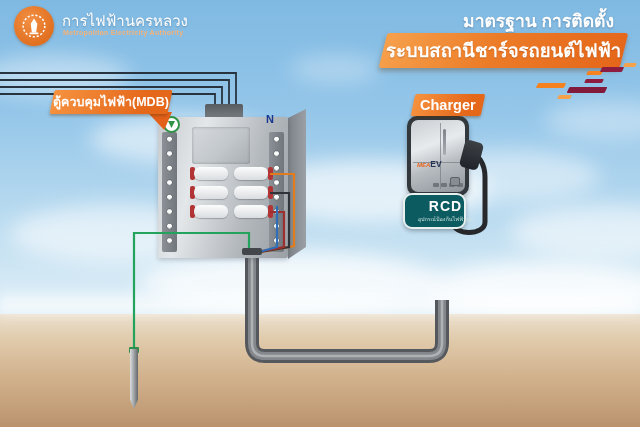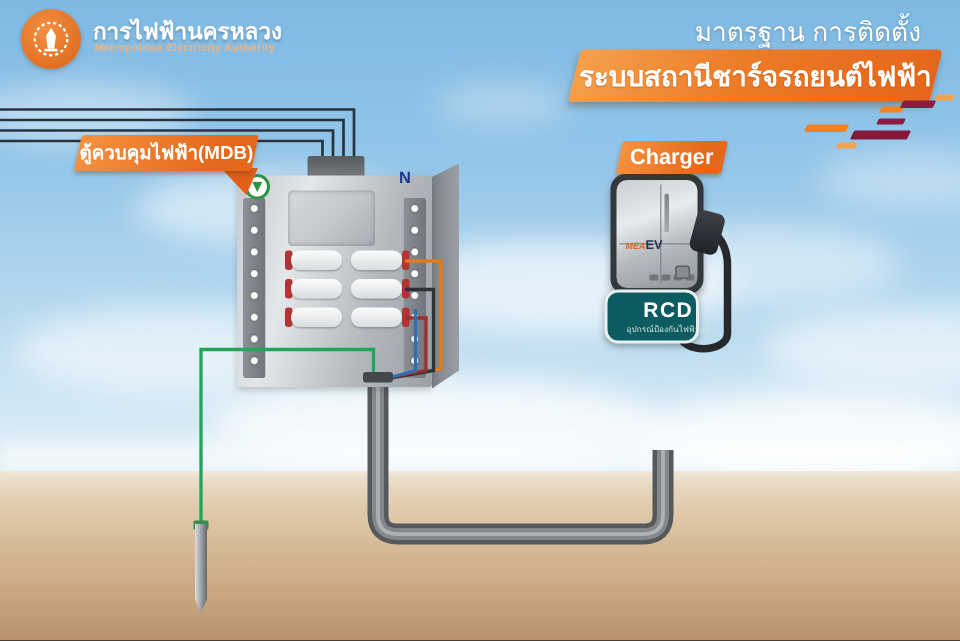--- a/index.html
+++ b/index.html
@@ -109,24 +109,24 @@
   #tag-mdb{left:52px;top:90px;width:118px;height:24px;}
   #tag-mdb span{font-size:12.5px;}
   #tag-mdb-tail{left:146px;top:112px;width:26px;height:18px;background:#e2601a;
                 clip-path:polygon(5% 0,100% 0,70% 100%);}
 
   
   #logo-circle{left:14px;top:6px;width:40px;height:40px;border-radius:50%;
                background:radial-gradient(circle at 40% 35%,#f29044,#e06e1e 75%);
                display:flex;align-items:center;justify-content:center;
                box-shadow:0 1px 3px rgba(80,40,10,.3);}
-  #org-th{left:62px;top:9px;font-size:15px;font-weight:700;color:#fff;
+  #org-th{left:62px;top:9px;font-size:15px;font-weight:400;color:#fff;
           text-shadow:0 1px 2px rgba(50,80,110,.4);}
   #org-en{left:63px;top:29px;font-size:7px;font-weight:700;color:#f2b27a;letter-spacing:.3px;}
-  #subtitle{right:26px;top:7px;font-size:17.5px;font-weight:400;color:#fff;
+  #subtitle{right:26px;top:7px;font-size:17.5px;font-weight:700;color:#fff;
             text-shadow:0 1px 2px rgba(50,80,110,.45);}
   #banner{left:383px;top:33px;width:241px;height:35px;display:flex;align-items:center;justify-content:center;
           background:linear-gradient(100deg,#f6a04c 0%,#ec7c28 45%,#e5661a 100%);
           transform:skewX(-14deg);border-radius:3px;box-shadow:0 3px 5px rgba(90,50,10,.35);}
   #banner span{transform:skewX(14deg);color:#fff;font-size:18.5px;font-weight:700;white-space:nowrap;
                text-shadow:0 1px 1px rgba(140,60,10,.4);}
   #dashes span{position:absolute;transform:skewX(-25deg);border-radius:1px;}
   #dashes span:nth-of-type(1){left:537px;top:83px;width:28px;height:5px;background:#f58220;}
   #dashes span:nth-of-type(2){left:568px;top:87px;width:38px;height:6px;background:#821a3c;}
   #dashes span:nth-of-type(3){left:558px;top:95px;width:13px;height:4px;background:#f5a24a;}

